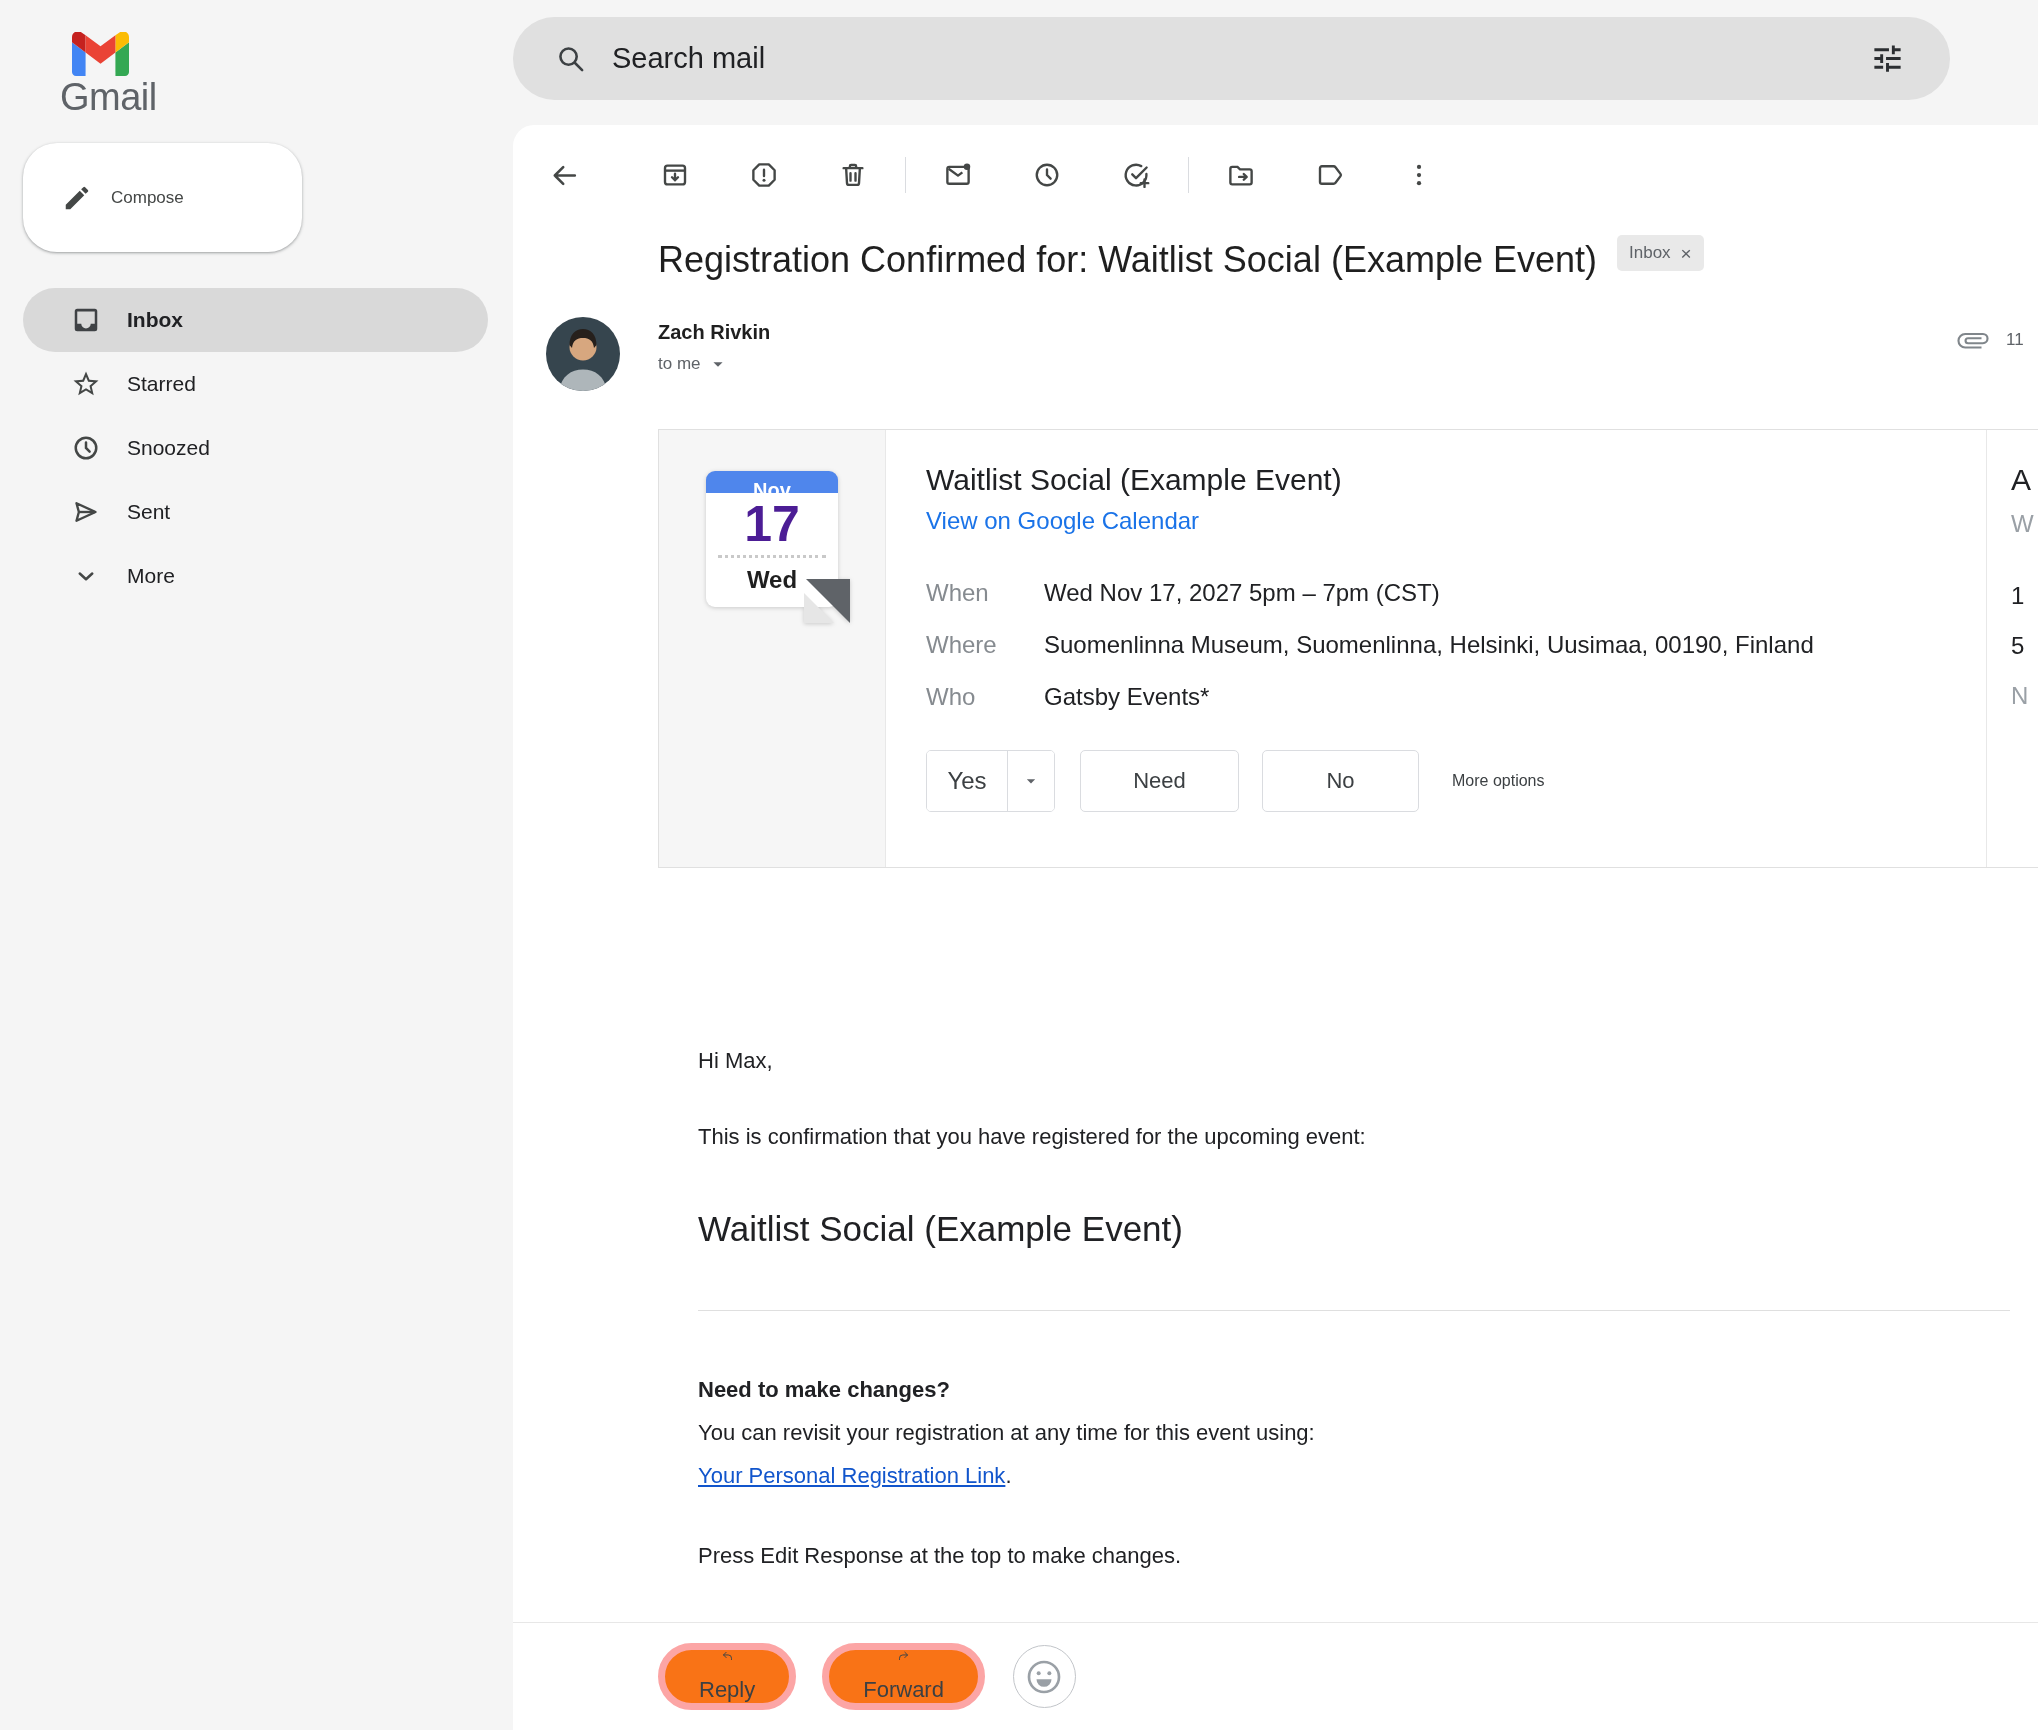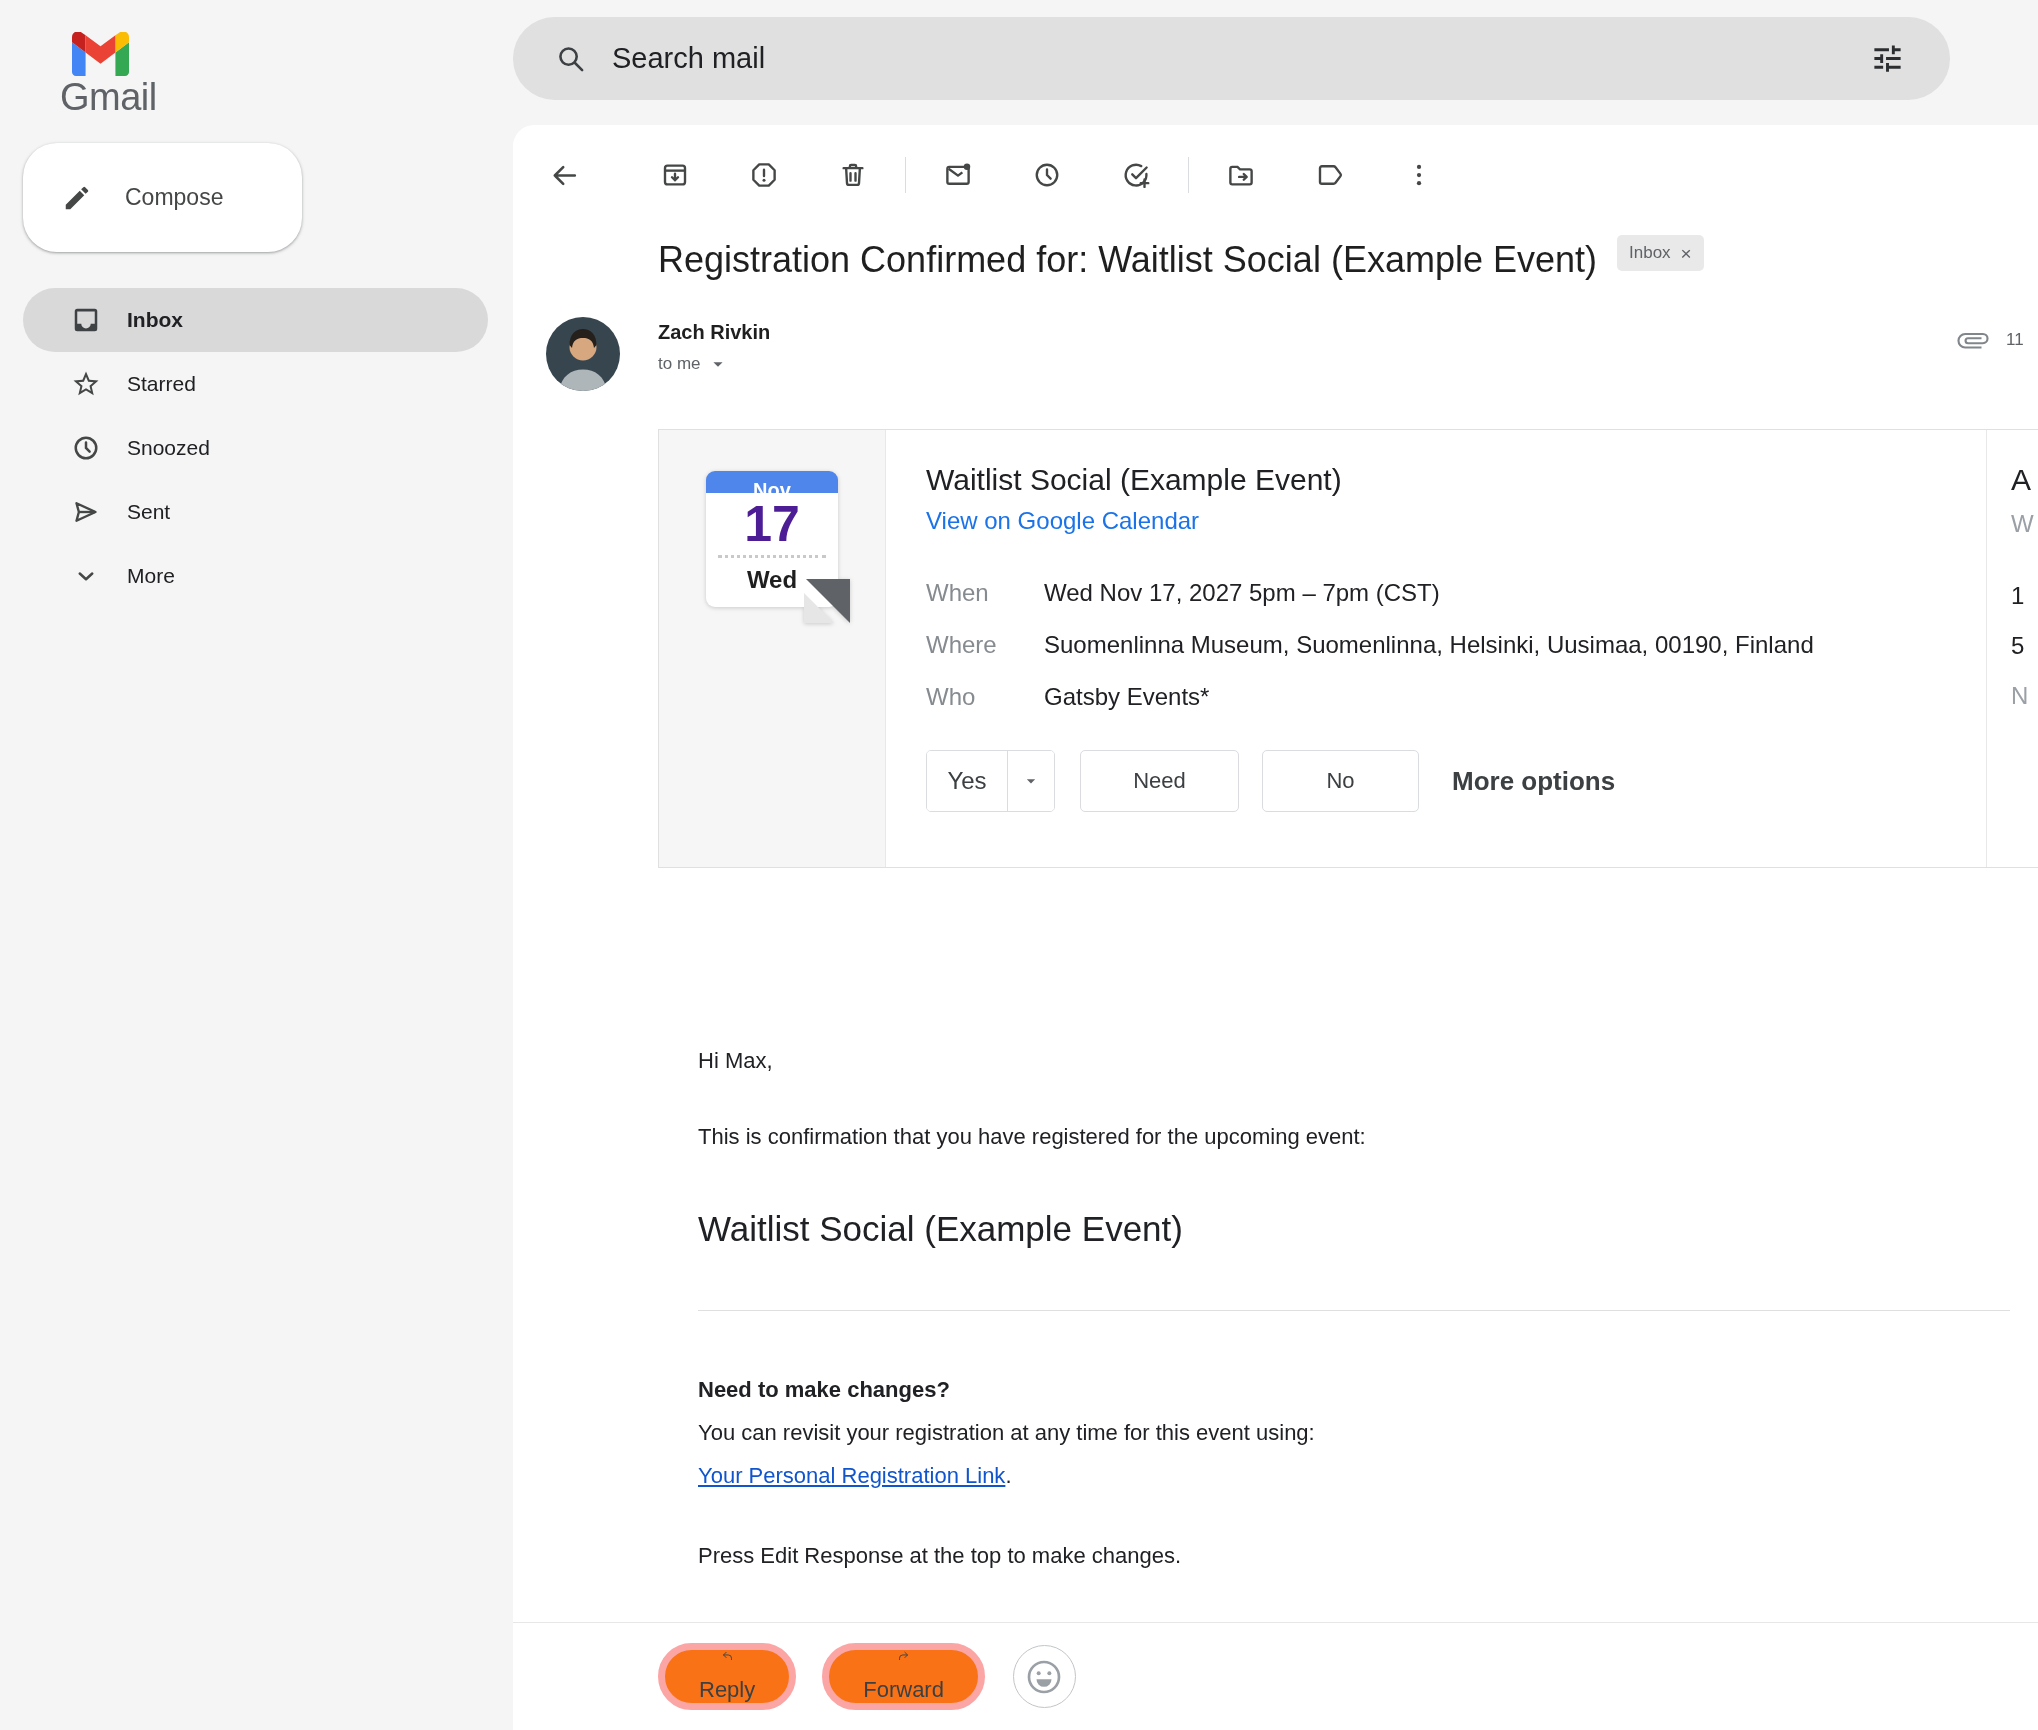--- a/index.html
+++ b/index.html
@@ -25,21 +25,21 @@
   .searchbar input::placeholder { color: #202124; opacity: 1; }
 
   
   .sidebar { position: absolute; left: 0; top: 125px; width: 513px; }
   .compose {
     margin: 18px 0 0 23px; width: 279px; height: 109px; background: #fff;
     border-radius: 34px; display: flex; align-items: center; padding-left: 39px;
     box-shadow: 0 1px 2px 0 rgba(60,64,67,.30), 0 1px 3px 1px rgba(60,64,67,.15);
     cursor: pointer;
   }
-  .compose-label { font-size: 23px; color: #444746; margin-left: 33px; font-weight: 500; }
+  .compose-label { font-size: 17px; color: #444746; margin-left: 19px; font-weight: 500; }
   .nav { margin-top: 36px; }
   .nav-item {
     width: 465px; height: 64px; margin-left: 23px; border-radius: 32px;
     display: flex; align-items: center; padding-left: 48px; gap: 26px; cursor: pointer;
   }
   .nav-item .lbl { font-size: 21px; color: #202124; }
   .nav-item.active { background: #d9d9d9; }
   .nav-item.active .lbl { font-weight: 700; }
 
   
@@ -95,21 +95,21 @@
   .btn {
     height: 62px; border: 1px solid #dadce0; border-radius: 5px; background: #fff;
     display: flex; align-items: center; justify-content: center;
     font-size: 22px; color: #3c4043; font-weight: 500; cursor: pointer;
   }
   .yes-split { display: flex; height: 62px; border: 1px solid #dadce0; border-radius: 5px; overflow: hidden; }
   .yes-main { width: 80px; display: flex; align-items: center; justify-content: center; font-size: 24px; color: #3c4043; font-weight: 500; cursor: pointer; background: #fff; }
   .yes-caret { width: 47px; border-left: 1px solid #dadce0; display: flex; align-items: center; justify-content: center; cursor: pointer; background: #fff; }
   .btn-maybe { width: 159px; margin-left: 25px; }
   .btn-no { width: 157px; margin-left: 23px; }
-  .more-options { margin-left: 33px; font-size: 26px; color: #3c4043; font-weight: 700; cursor: pointer; }
+  .more-options { margin-left: 33px; font-size: 16px; color: #3c4043; font-weight: 400; cursor: pointer; }
 
   .card-agenda { border-left: 1px solid #e8e8e8; width: 260px; flex: none; padding: 30px 0 0 24px; overflow: hidden; }
   .frag { white-space: nowrap; }
   .frag-title { font-size: 30px; color: #202124; line-height: 40px; }
   .frag-sub { font-size: 24px; color: #9aa0a6; margin-top: 10px; }
   .frag-r1 { font-size: 24px; color: #202124; margin-top: 44px; }
   .frag-r2 { font-size: 24px; color: #202124; margin-top: 22px; }
   .frag-r3 { font-size: 24px; color: #9aa0a6; margin-top: 22px; }
 
   

